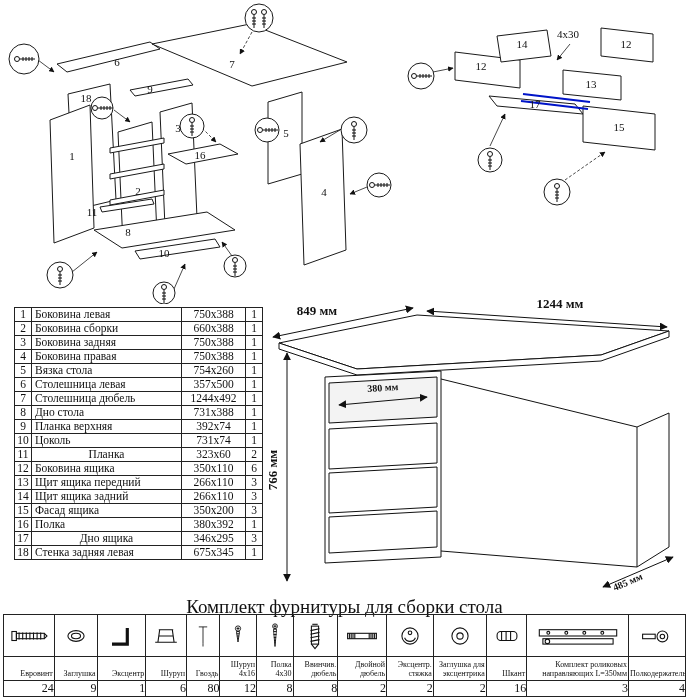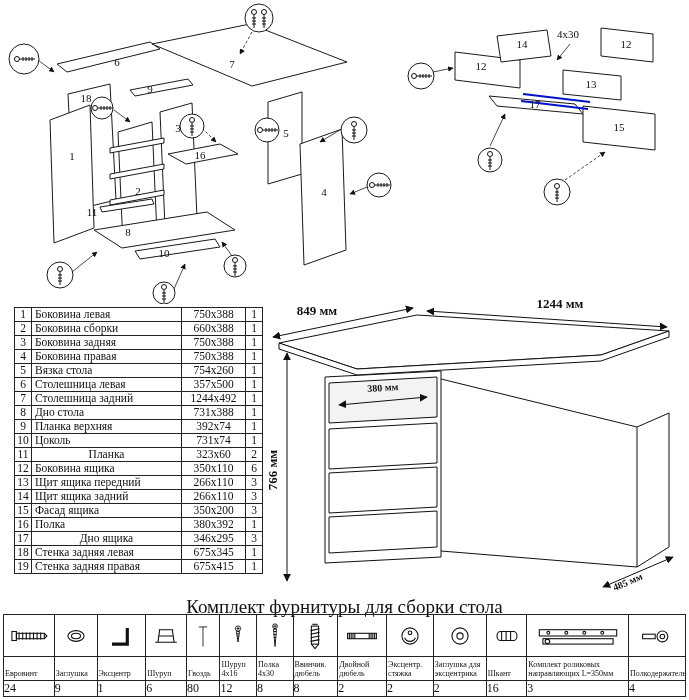--- a/index.html
+++ b/index.html
@@ -11,21 +11,21 @@
   .plabel text { font-size:11px; text-anchor:middle; }
   .dim { font-weight:bold; font-size:13px; text-anchor:middle; }
   .dim-sm { font-weight:bold; font-size:10px; text-anchor:middle; }
   table { border-collapse:collapse; }
   .parts { position:absolute; left:14px; top:307px; }
   .parts td { border:1px solid #222; font-size:11.5px; height:14px; line-height:13px; padding:0 3px; white-space:nowrap; }
   .parts td.c { text-align:center; padding:0 1px; }
   .parts tr:nth-child(11) td:nth-child(2), .parts tr:nth-child(17) td:nth-child(2) { text-align:center; }
   .hwtitle { position:absolute; left:0; top:596px; width:689px; text-align:center; font-size:19px; }
   .hw { position:absolute; left:3px; top:614px; table-layout:fixed; width:683px; }
-  .hw td { border:1px solid #222; text-align:left; vertical-align:middle; overflow:hidden; }
+  .hw td { border:1px solid #222; text-align:right; vertical-align:middle; overflow:hidden; }
   .hw td.ic { height:42px; }
   .hw td.nm { height:24px; font-size:8px; line-height:1.1; padding:1px; vertical-align:bottom; }
   .hw td.qt { height:16px; font-size:12px; line-height:15px;margin-top:22px; }
   .hw svg { display:block; margin:0 auto; }
 </style>
 </head>
 <body>
 
 <div class="page">
 
@@ -242,21 +242,21 @@
           <td class="c">1</td>
         </tr>
       <tr>
           <td class="c">6</td>
           <td>Столешница левая</td>
           <td class="c">357x500</td>
           <td class="c">1</td>
         </tr>
       <tr>
           <td class="c">7</td>
-          <td>Столешница задний</td>
+          <td>Столешница дюбель</td>
           <td class="c">1244x492</td>
           <td class="c">1</td>
         </tr>
       <tr>
           <td class="c">8</td>
           <td>Дно стола</td>
           <td class="c">731x388</td>
           <td class="c">1</td>
         </tr>
       <tr>
@@ -310,26 +310,20 @@
       <tr>
           <td class="c">17</td>
           <td>Дно ящика</td>
           <td class="c">346x295</td>
           <td class="c">3</td>
         </tr>
       <tr>
           <td class="c">18</td>
           <td>Стенка задняя левая</td>
           <td class="c">675x345</td>
-          <td class="c">1</td>
-        </tr>
-      <tr>
-          <td class="c">19</td>
-          <td>Стенка задняя правая</td>
-          <td class="c">675x415</td>
           <td class="c">1</td>
         </tr>
     </tbody>
   </table>
 
   <div class="hwtitle">Комплект фурнитуры для сборки стола</div>
 
   <table class="hw">
     <colgroup>
       <col style="width:50px">

